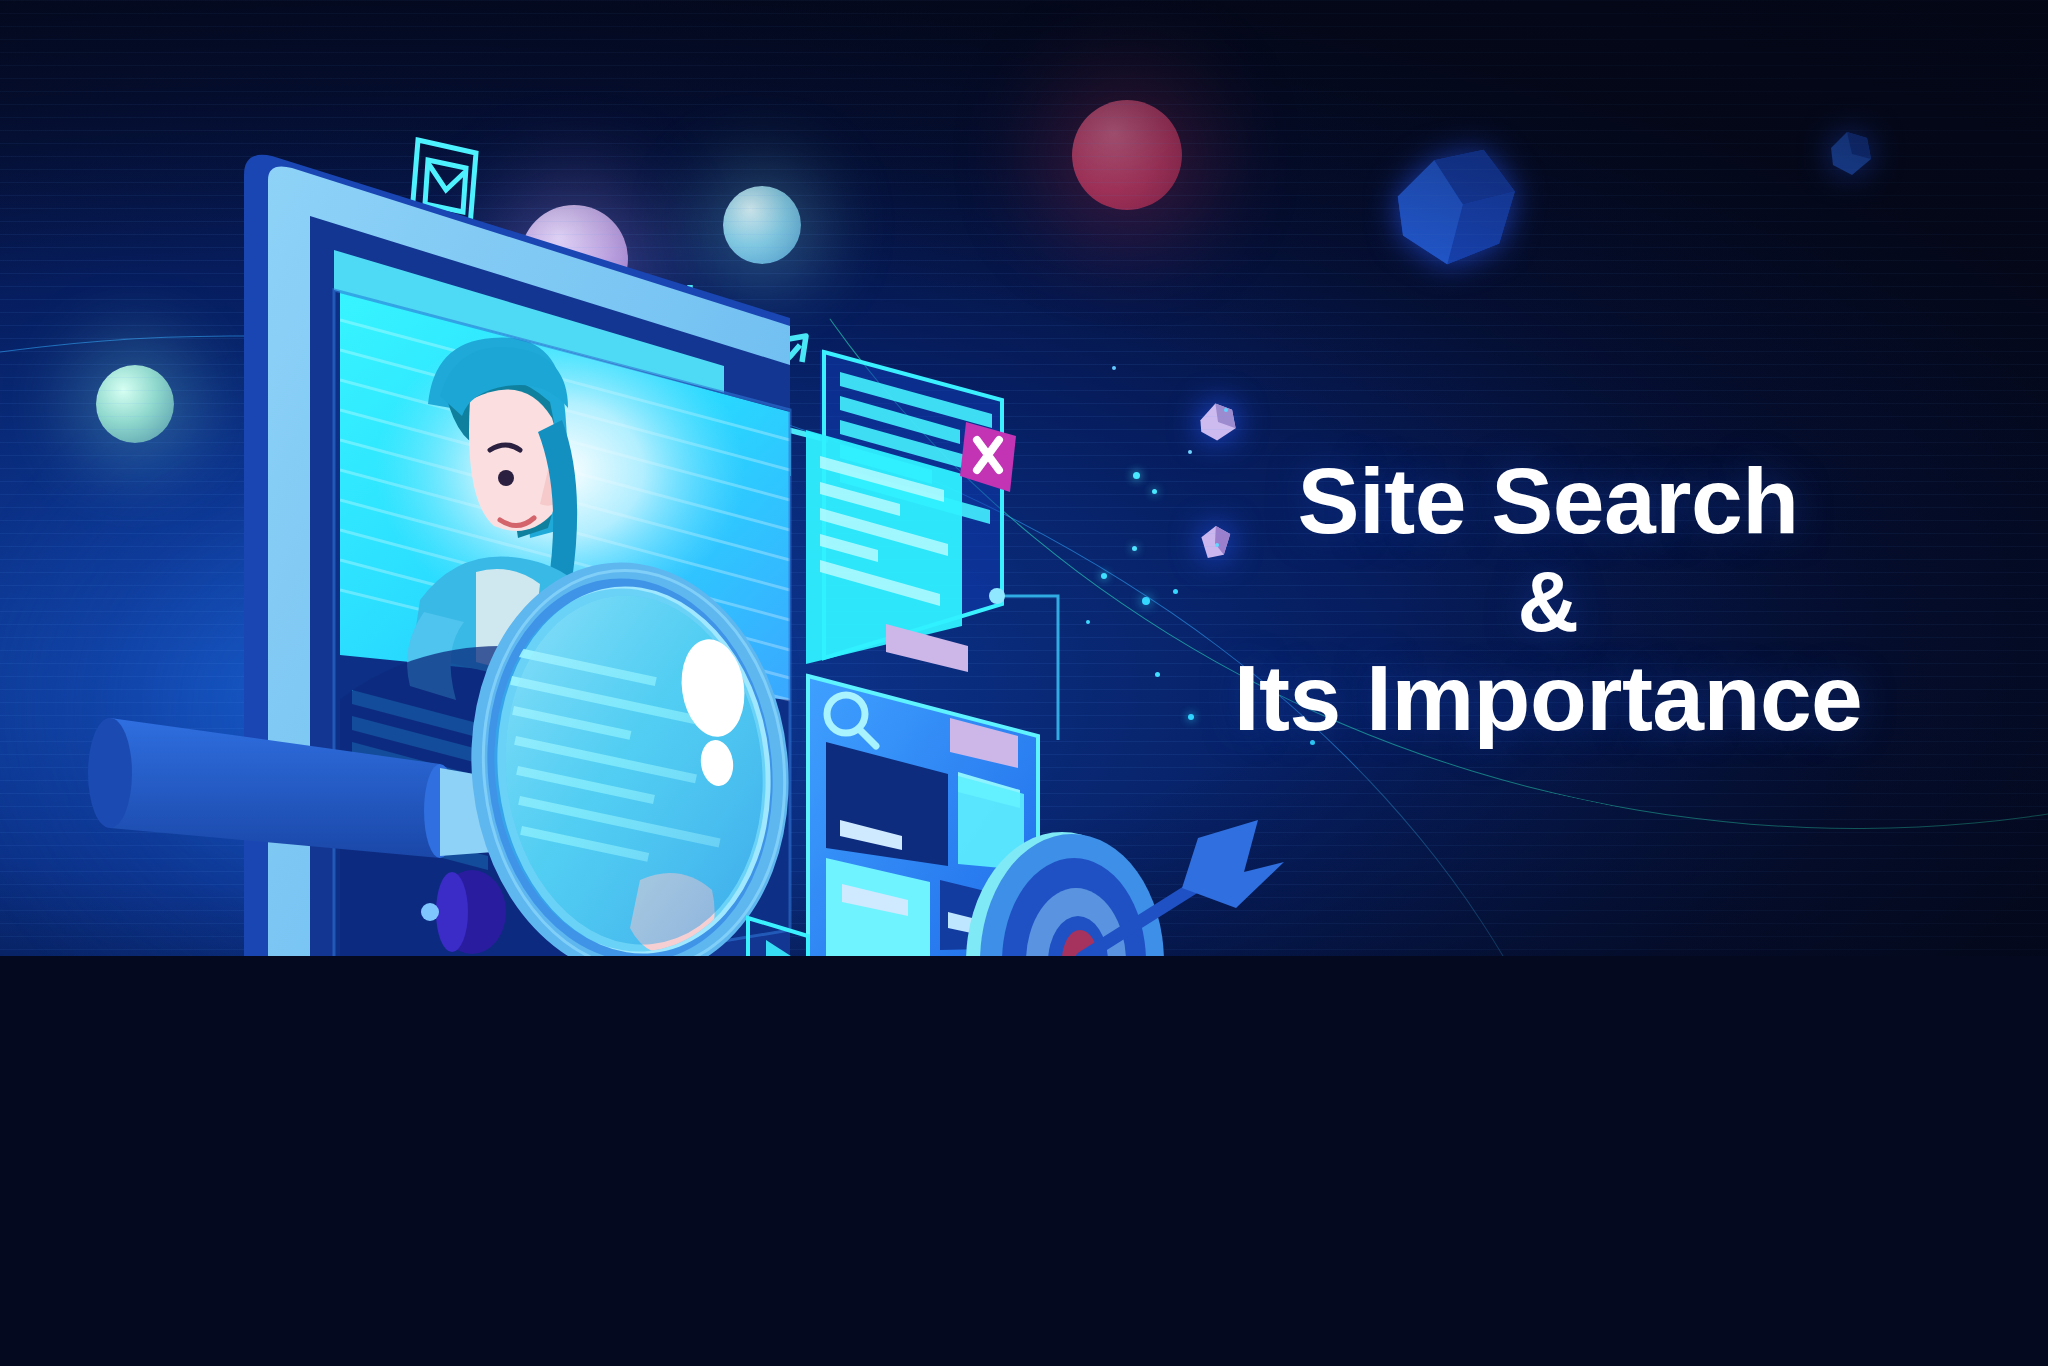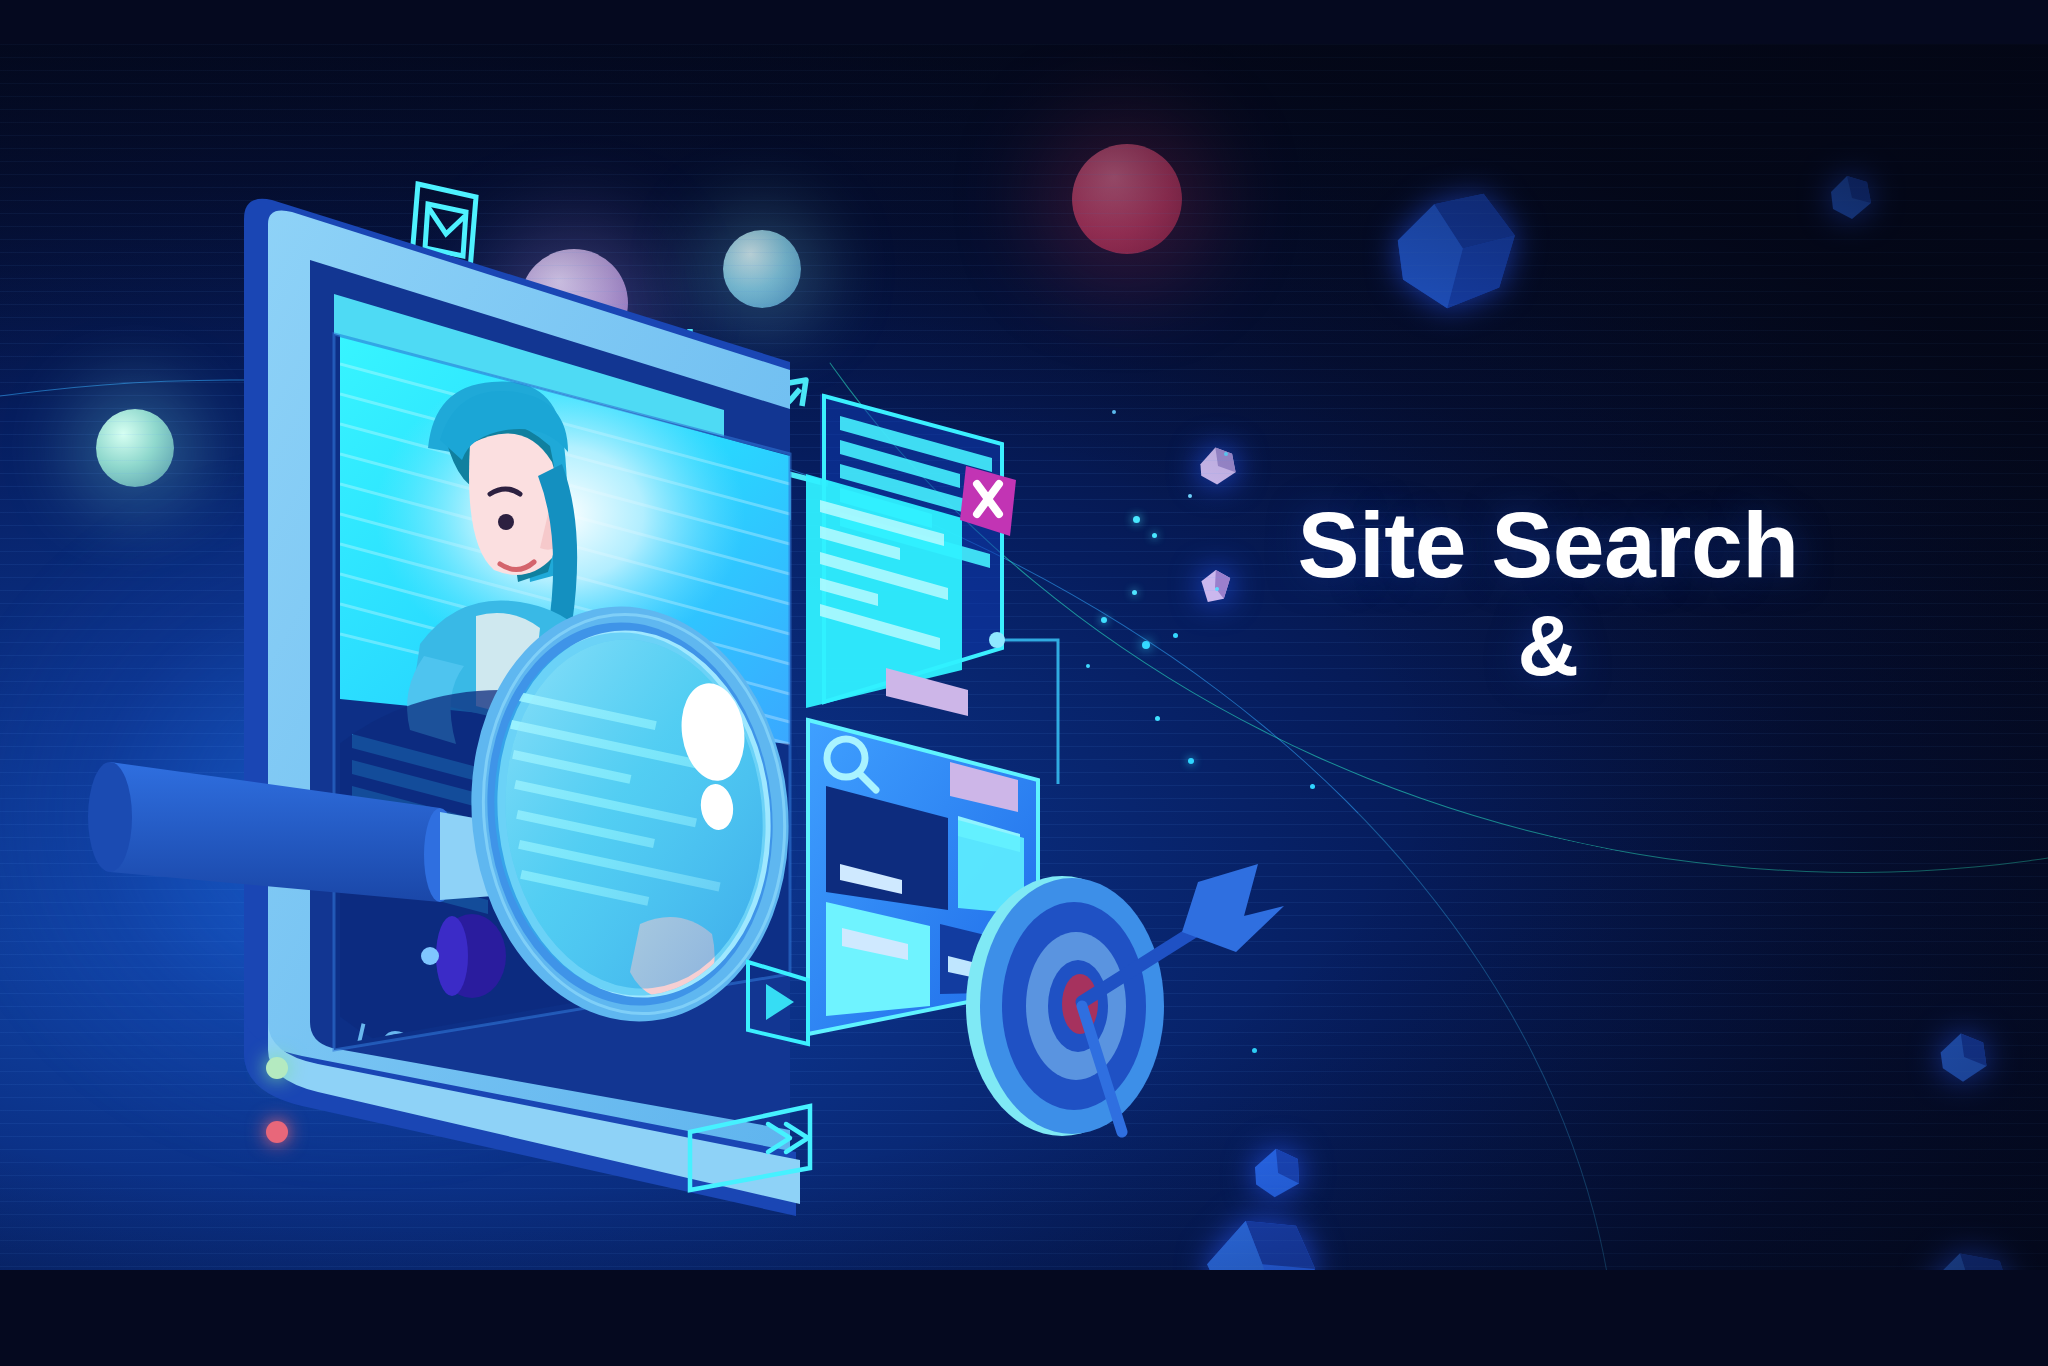--- a/index.html
+++ b/index.html
@@ -1,26 +1,25 @@
 <!DOCTYPE html>
 <html><head>
 <meta charset="utf-8">
 <title>Site Search &amp; Its Importance</title>
 <style>
   html,body{margin:0;padding:0;background:#05091f;}
   body{font-family:"Liberation Sans",sans-serif;}
 
   #stage{
     position:relative;
-    width:2048px;height:1226px;
+    width:2048px;height:956px;
     overflow:hidden;
     background:
       radial-gradient(120% 95% at 14% 72%, #124ab0 0%, #0b3187 22%, #061d5e 45%, #051038 65%, #04091f 85%),
       linear-gradient(160deg,#040818 0%,#050c24 40%,#061232 100%);
-    margin-top: 44px;
   }
 
   
   .scanlines{
     position:absolute;inset:0;
     background:repeating-linear-gradient(
       to bottom,
       rgba(90,160,255,.085) 0px,
       rgba(90,160,255,.085) 1px,
       rgba(0,0,0,0) 1px,
@@ -430,17 +429,18 @@
         <polygon points="690,1088 810,1062 810,1124 690,1146"></polygon>
         <path d="M768 1080 L790 1094 L768 1108" stroke-linecap="round" stroke-linejoin="round"></path>
         <path d="M786 1080 L808 1094 L786 1108" stroke-linecap="round" stroke-linejoin="round"></path>
       </g>
     </svg>
   </div>
 
   <div id="headline">
     <span class="l1">Site Search</span>
     <span class="l2">&amp;</span>
+    <span class="l3">Its Importance</span>
   </div>
 
   <div class="scanlines"></div>
   <div class="vign"></div>
 </div>
 
 </body></html>

